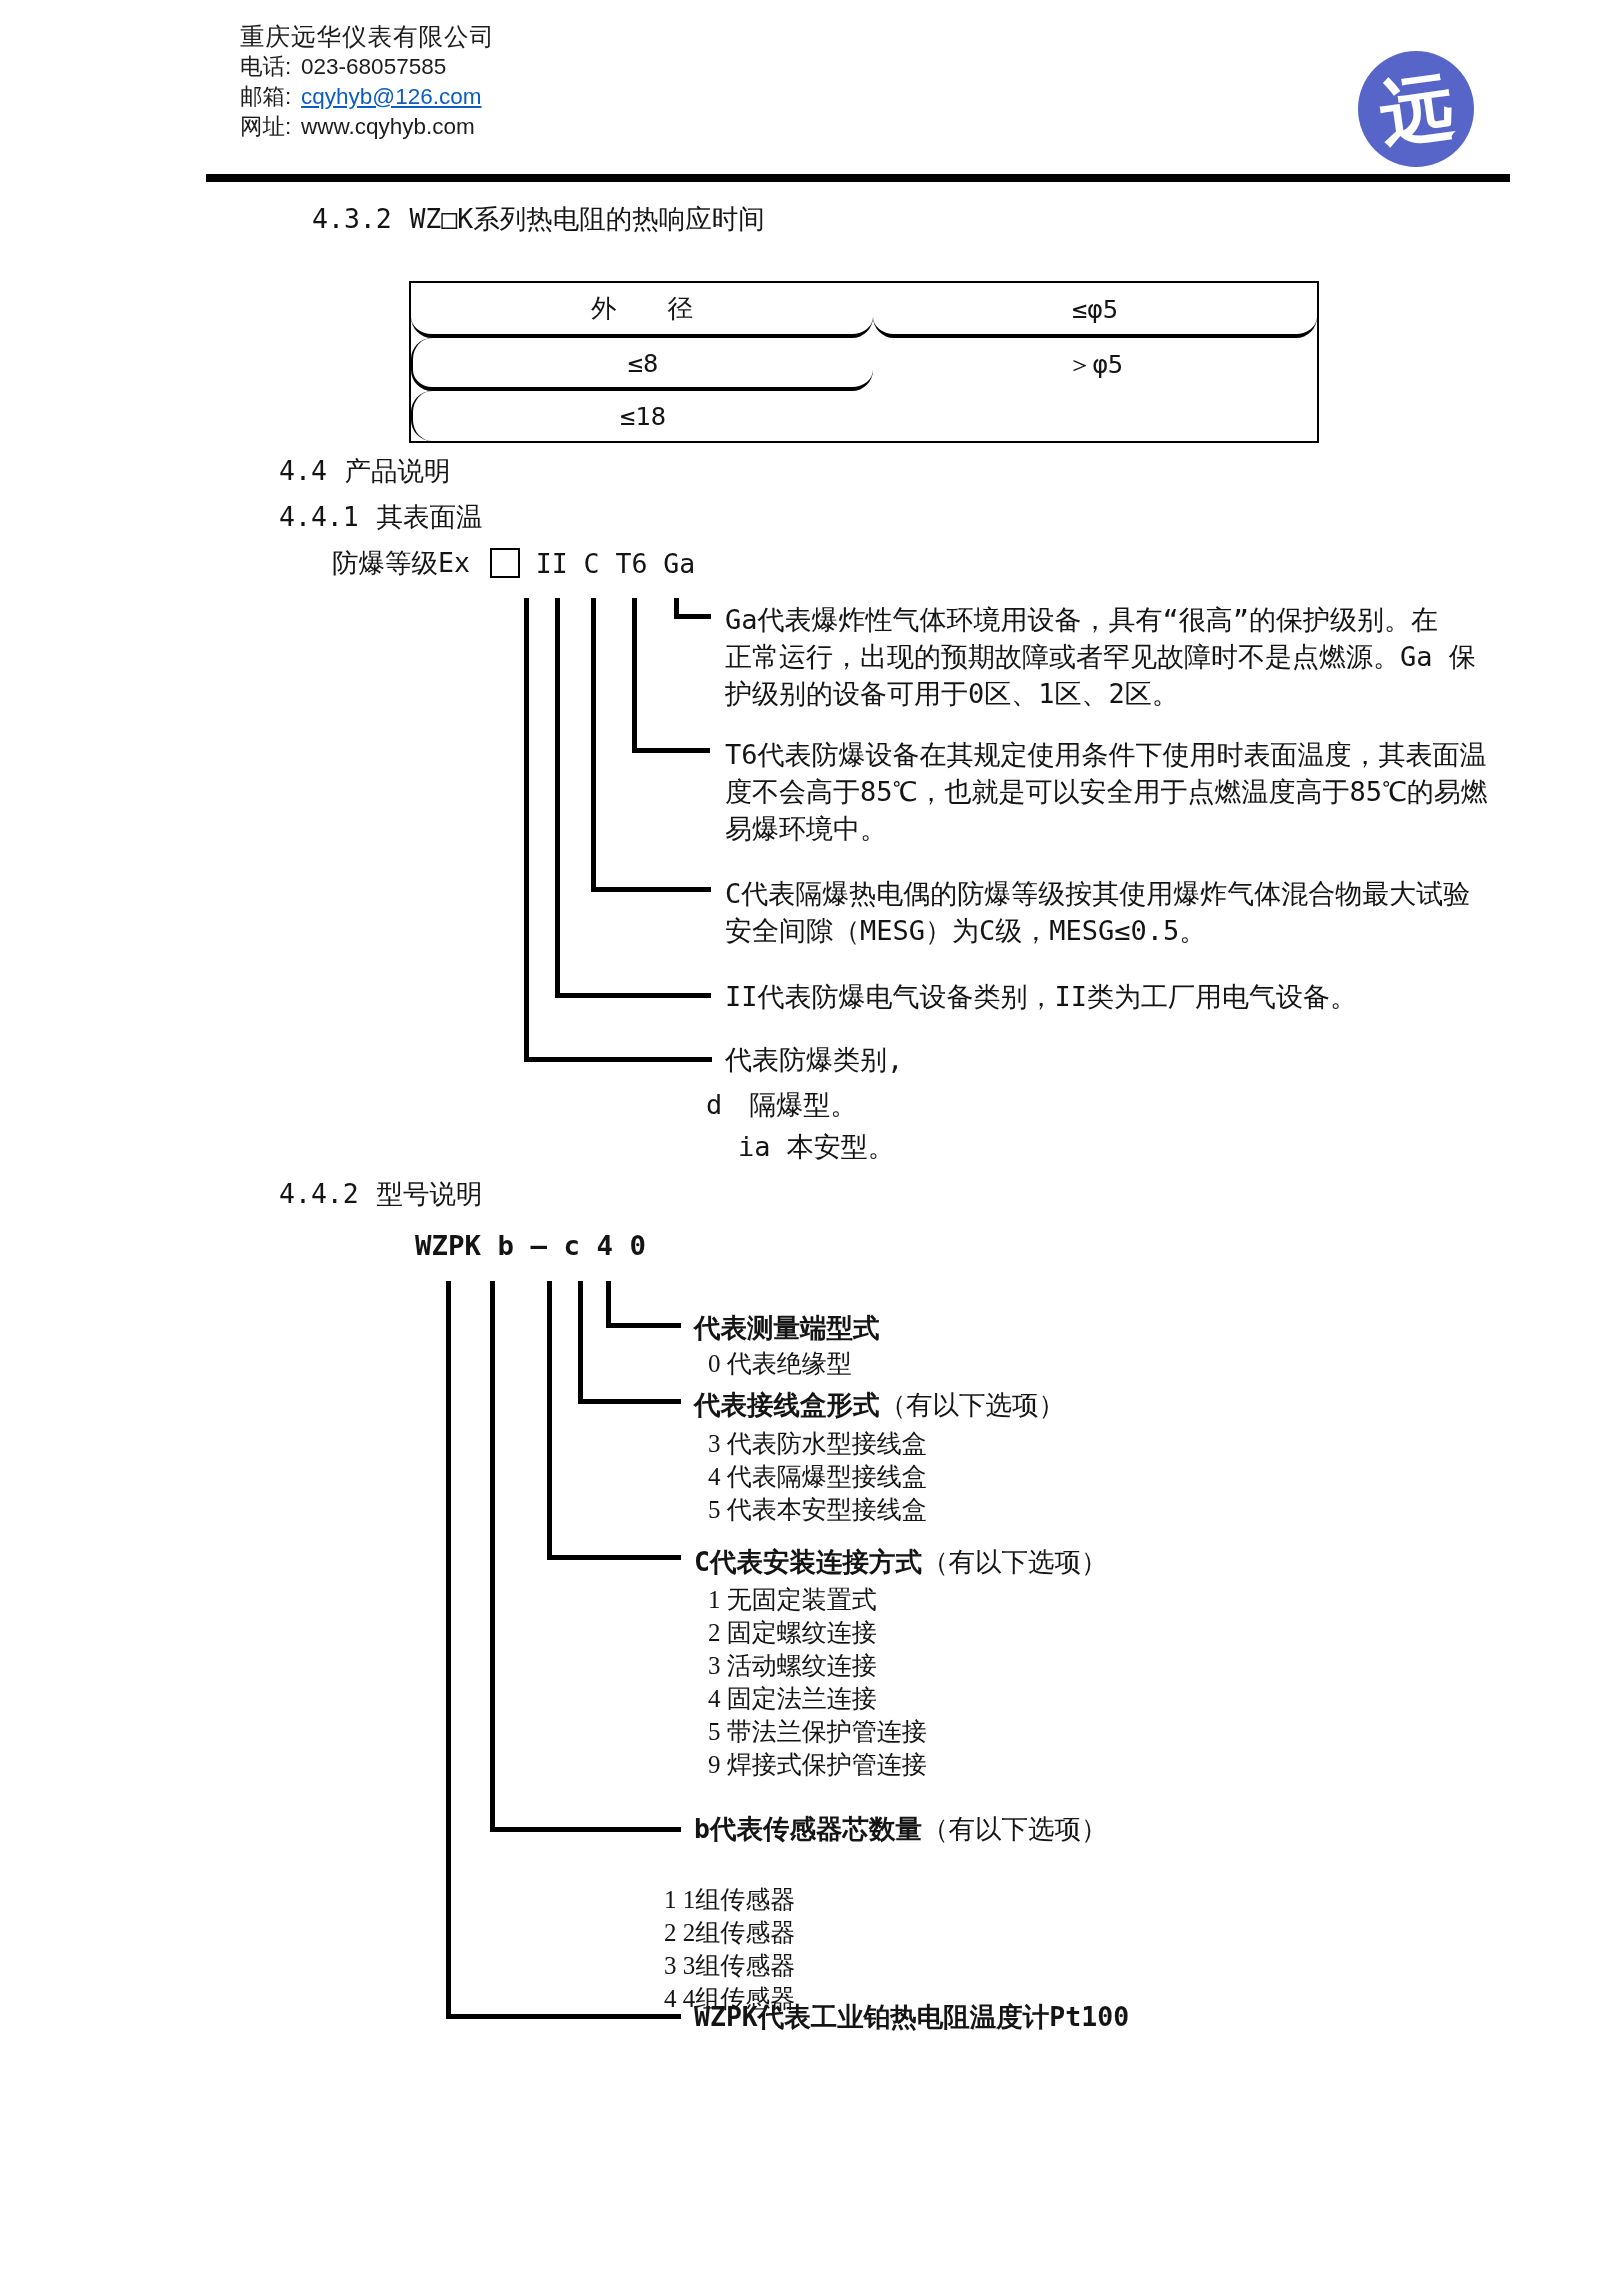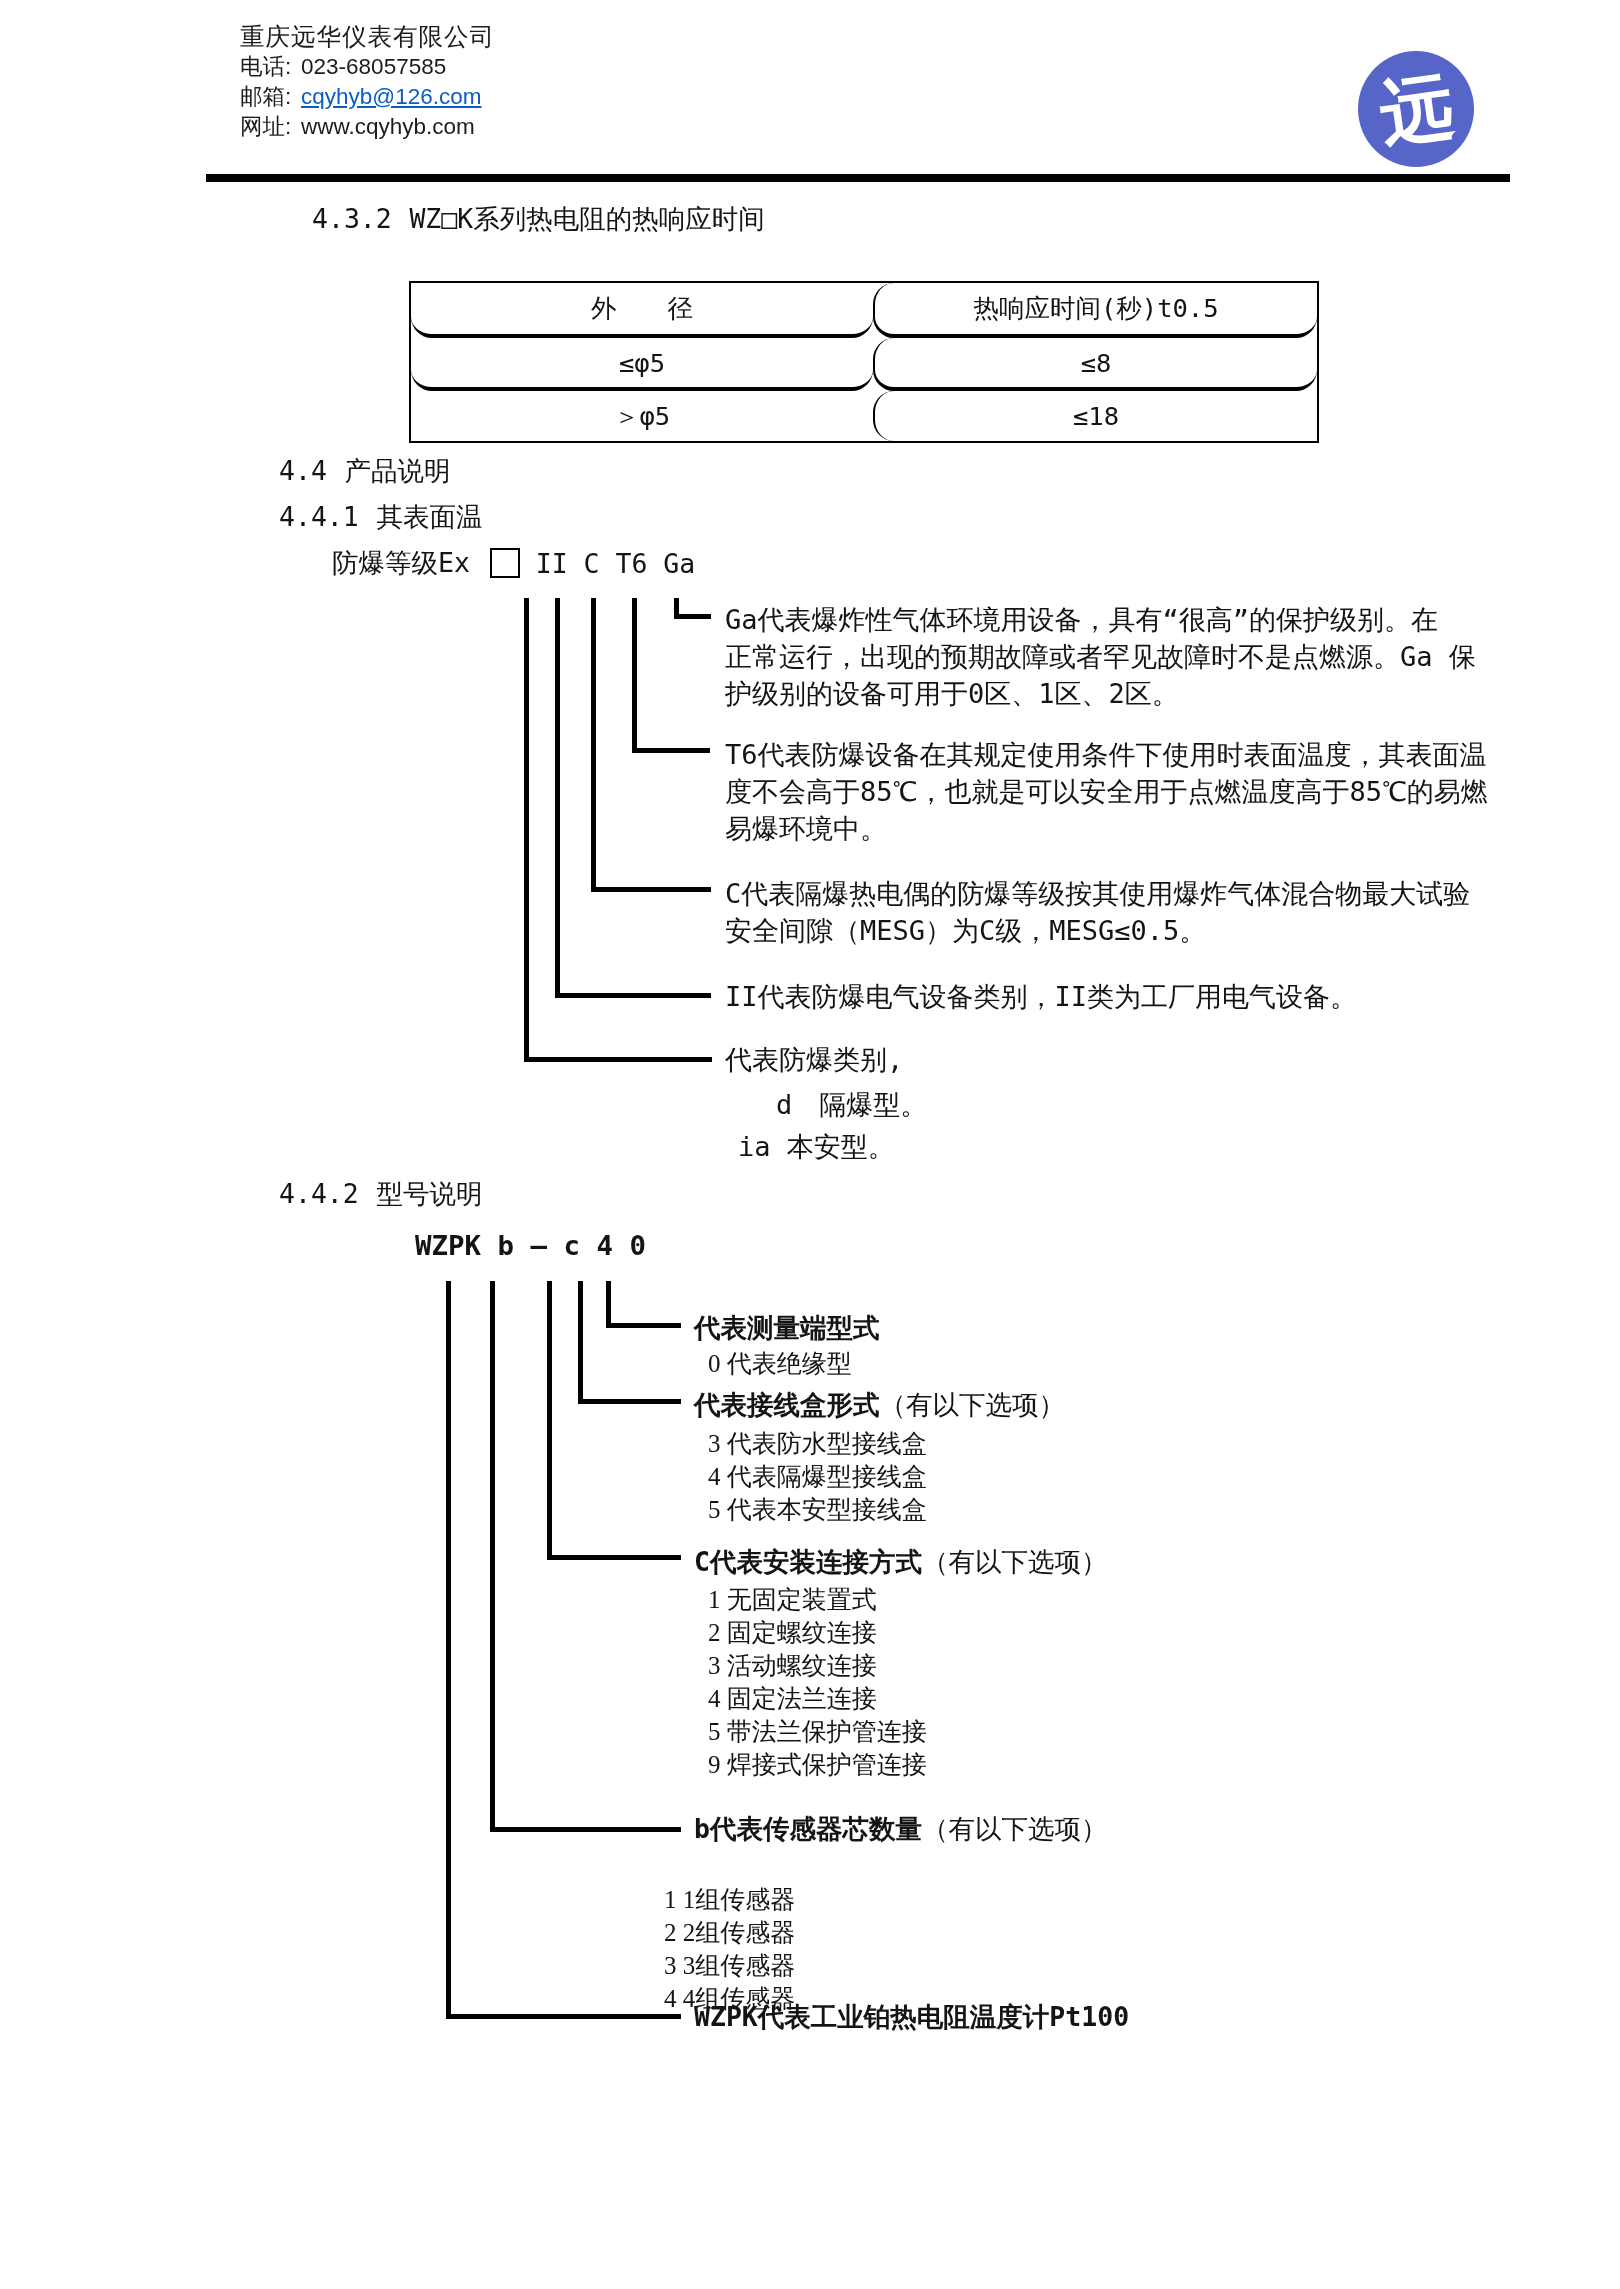--- a/index.html
+++ b/index.html
@@ -77,21 +77,20 @@
   </div>
 
   <div class="abs rule" style="left:206px;top:174px;width:1304px;height:7.8px;"></div>
 
   <div class="abs doc" style="left:312px;top:202px;">
     <span class="h-num">4.3.2</span><span>WZ□K系列热电阻的热响应时间</span>
   </div>
 
   <div class="rtable">
     <div class="cell r-sep">外　　径</div>
-    <div class="cell r-sep c-right">热响应时间(秒)t0.5</div>
     <div class="cell r-sep">≤φ5</div>
     <div class="cell r-sep c-right">≤8</div>
     <div class="cell">＞φ5</div>
     <div class="cell c-right">≤18</div>
   </div>
 
   <div class="abs doc" style="left:279px;top:454px;">
     <span class="h-num">4.4</span><span>产品说明</span>
   </div>
   <div class="abs doc" style="left:279px;top:500px;">
@@ -122,21 +121,21 @@
   <div class="abs note" style="left:725px;top:601px;width:872px;">Ga代表爆炸性气体环境用设备，具有“很高”的保护级别。在
 正常运行，出现的预期故障或者罕见故障时不是点燃源。Ga 保
 护级别的设备可用于0区、1区、2区。</div>
   <div class="abs note" style="left:725px;top:736px;width:872px;">T6代表防爆设备在其规定使用条件下使用时表面温度，其表面温
 度不会高于85℃，也就是可以安全用于点燃温度高于85℃的易燃
 易爆环境中。</div>
   <div class="abs note" style="left:725px;top:875px;width:872px;">C代表隔爆热电偶的防爆等级按其使用爆炸气体混合物最大试验
 安全间隙（MESG）为C级，MESG≤0.5。</div>
   <div class="abs note" style="left:725px;top:978px;width:882px;">II代表防爆电气设备类别，II类为工厂用电气设备。</div>
   <div class="abs note" style="left:725px;top:1041px;">代表防爆类别,</div>
-  <div class="abs note" style="left:776px;top:1086px;">d　隔爆型。</div>
+  <div class="abs note" style="left:706px;top:1086px;">d　隔爆型。</div>
   <div class="abs note" style="left:738px;top:1128px;">ia 本安型。</div>
 
   <div class="abs doc" style="left:279px;top:1177px;">
     <span class="h-num">4.4.2</span><span>型号说明</span>
   </div>
   <div class="abs doc bold" style="left:415px;top:1229px;font-size:27.4px;">WZPK b – c 4 0</div>
 
   <div class="vline" style="left:606px;top:1281px;height:47px;"></div>
   <div class="hline" style="left:606px;top:1323px;width:75px;"></div>
 

